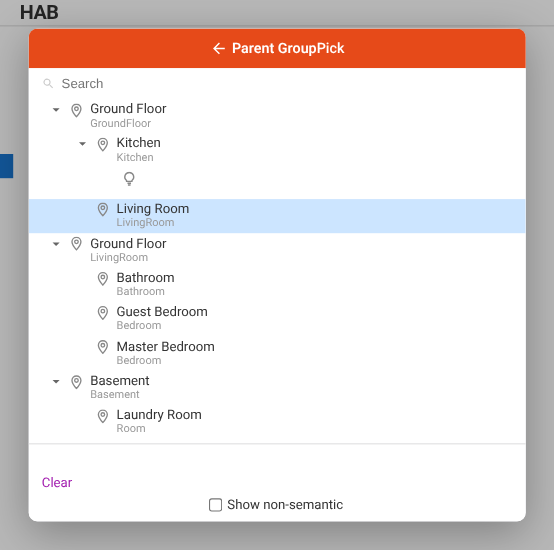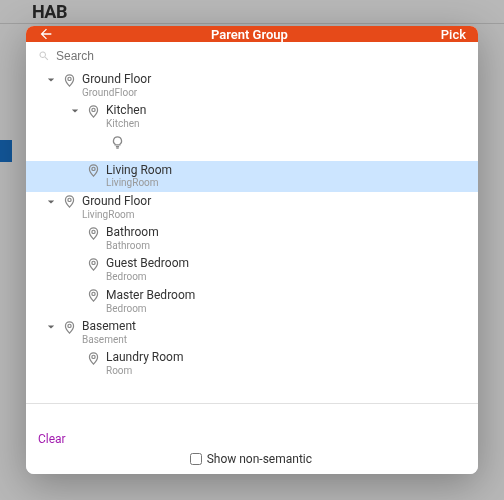--- a/index.html
+++ b/index.html
@@ -8,41 +8,41 @@
       font-family: -apple-system, BlinkMacSystemFont, "Segoe UI", Roboto, sans-serif;
       background: #f0f0f0; position: relative; overflow: hidden;
     }
     .backdrop {
       position: absolute; inset: 0;
       background: #fff;
     }
     .backdrop-header {
       position: absolute; top: 0; left: 0; right: 0; height: 24px;
       background: #fff; border-bottom: 1px solid #ddd;
-      display: flex; align-items: center; padding-left: 32px;
+      display: flex; align-items: center; padding-left: 18px;
       font-weight: 700; color: #333; font-size: 18px; letter-spacing: -0.5px;
     }
     .backdrop-blue-strip {
       position: absolute; left: 0; top: 140px; width: 12px; height: 22px;
       background: #1976d2;
     }
     .overlay {
       position: absolute; inset: 0;
       background: rgba(0,0,0,0.28);
     }
     .dialog {
       position: absolute; top: 26px; left: 26px; right: 26px; bottom: 26px;
       background: #efeff4;
       border-radius: 8px; overflow: hidden;
       box-shadow: 0 10px 40px rgba(0,0,0,0.3);
       display: flex; flex-direction: column;
     }
     .dialog-header {
-      background: #e64a19; color: #fff; height: 16px;
-      display: flex; align-items: center; justify-content: space-between;
+      background: #e64a19; color: #fff; height: 36px;
+      display: flex; align-items: center; justify-content: center;
       padding: 0 12px; font-size: 13px; font-weight: 500;
       flex-shrink: 0;
     }
     .dialog-header .title { font-weight: 600; }
     .back-arrow { cursor: pointer; width: 20px; }
     .back-arrow svg { width: 16px; height: 16px; display: block; }
     .pick { cursor: pointer; }
     .search-wrap {
       background: #fff; padding: 5px 8px;
       flex-shrink: 0;

